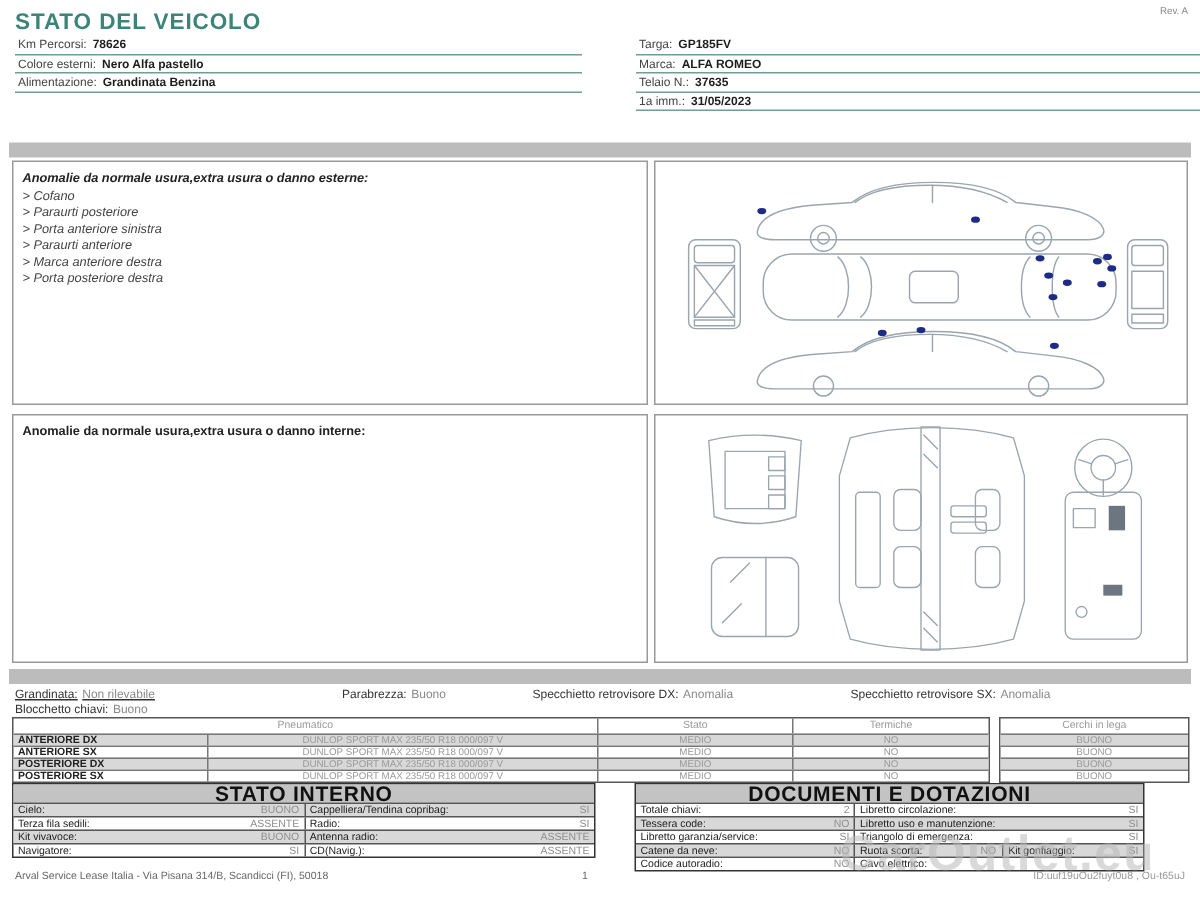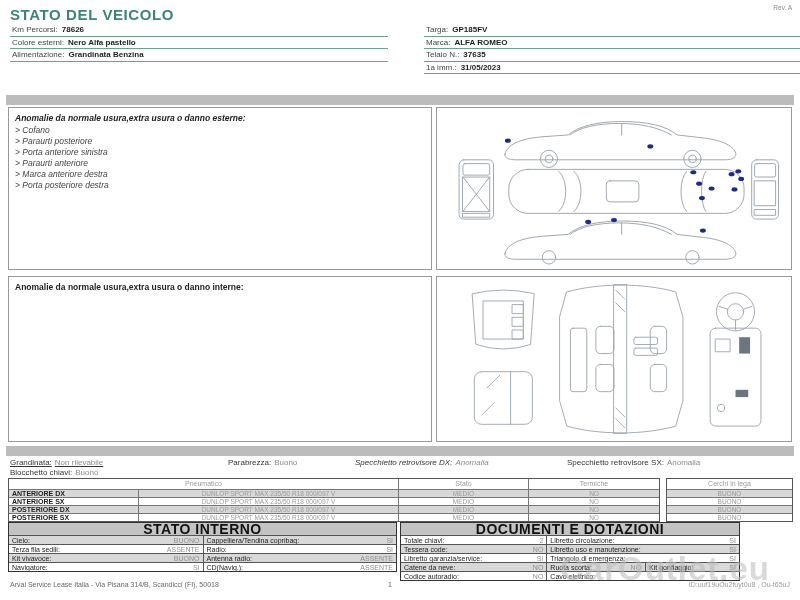--- a/index.html
+++ b/index.html
@@ -30,21 +30,21 @@
   .itemcol { width:50%; }
   .item { font-size:8.5px; color:#444; line-height:11px; }
   .item::before { content:"> "; color:#444; }
   svg.diagram { display:block; width:100%; height:100%; }
   .dwrap { position:absolute; inset:0; padding:4px; }
 
   
   .condline { left:10px; top:458px; width:782px; display:flex; font-size:8px; color:#333; }
   .cond { white-space:nowrap; }
   .cond .cv { color:#8a8a8a; margin-left:3px; }
-  .c0{width:218px;text-decoration:underline;} .c1{width:127px;} .c2{width:212px;font-style:italic;} .c3{width:212px;}
+  .c0{width:218px;text-decoration:underline;} .c1{width:127px;} .c2{width:212px;} .c3{width:212px;}
   .keyline { left:10px; top:468px; font-size:8px; color:#333; }
   .keyline .cv { color:#8a8a8a; margin-left:3px; }
 
   
   .ttable { left:8px; top:478px; width:652px; border:1px solid #555; font-size:7px; }
   .thead { display:grid; grid-template-columns:130px 260px 130px 130px; height:10px; }
   .thead div { color:#9a9a9a; text-align:center; border-right:1px solid #777; line-height:10px; }
   .thead div:last-child { border-right:none; }
   .trow { display:grid; grid-template-columns:130px 260px 130px 130px; height:8px; border-top:1px solid #777; }
   .trow div { line-height:8px; border-right:1px solid #777; overflow:hidden; white-space:nowrap; }
@@ -59,21 +59,21 @@
   
   .btable { top:522px; border:1.5px solid #333; font-size:7px; background:#fff; }
   .btable .btitle { height:12px; line-height:12px; text-align:center; font-weight:bold; font-size:14px; color:#111; background:#c3c3c3; letter-spacing:.5px; }
   .srow { display:flex; height:9px; line-height:9px; border-top:1px solid #555; }
   .half { display:flex; width:50%; padding:0 3px; overflow:hidden; white-space:nowrap; }
   .half + .half { border-left:1px solid #555; }
   .sl { flex:1; color:#222; }
   .sv { color:#8f8f8f; margin-left:2px; }
   .sl.k3 { border-left:1px solid #555; padding-left:3px; margin-left:4px; }
   .t-left  { left:8px;   width:389px; }
-  .t-right { left:400px; width:340px; }
+  .t-right { left:423px; width:340px; }
   .t-right .half:first-child { width:43%; }
   .t-right .half:last-child  { width:57%; }
 
   
   .footer { left:0; top:581px; width:800px; font-size:7px; color:#666; }
   .f-co { position:absolute; left:10px; }
   .f-pg { position:absolute; left:388px; }
   .f-id { position:absolute; right:10px; color:#9a9a9a; }
   .watermark {
     left:560px; top:550px; width:245px; font-size:33px; font-weight:bold;

